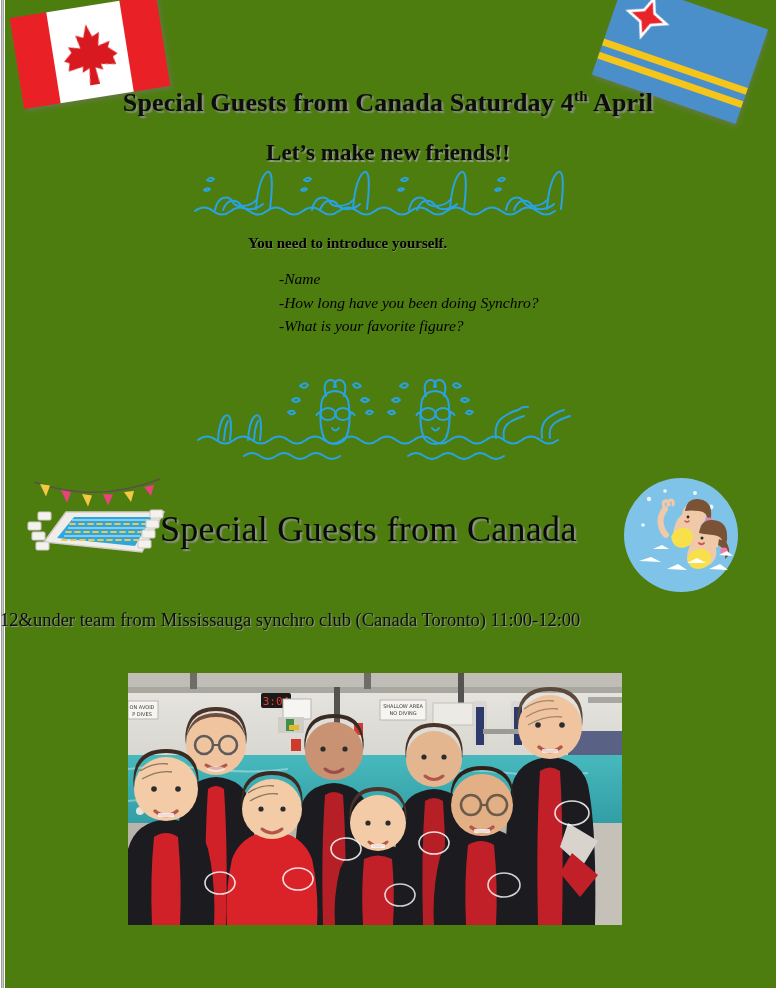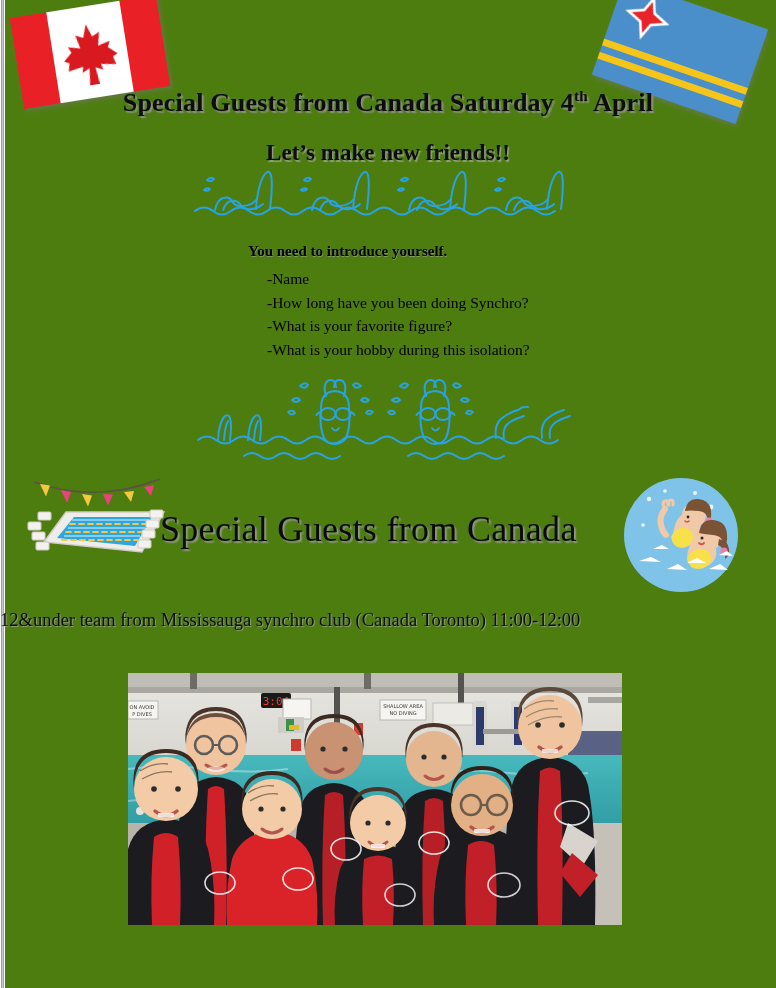--- a/index.html
+++ b/index.html
@@ -85,27 +85,28 @@
   .intro-block {
     position: absolute;
     left: 248px; top: 228px;
     width: 460px;
     font-size: 15.5px;
     line-height: 23px;
   }
   .intro-lead {
     font-weight: bold;
     font-size: 15px;
-    margin: 12px 0 4px 0;
+    margin: 4px 0 4px 0;
     text-shadow: 0.5px 0.5px 0.6px rgba(170,170,170,0.6);
   }
   .intro-list {
     list-style: none;
-    margin: 0;
+    margin: 12px;
     padding: 0 0 0 19px;
+    font-style: italic;
   }
   .intro-list li {
     font-size: 15.5px;
     line-height: 23.5px;
     white-space: nowrap;
   }
 
   .border-swimmers-2 {
     position: absolute;
     left: 196px; top: 372px;
@@ -232,21 +233,20 @@
       </g>
     </svg>
   </div>
 
   <div class="intro-block">
     <p class="intro-lead">You need to introduce yourself.</p>
     <ul class="intro-list">
       <li>-Name</li>
       <li>-How long have you been doing Synchro?</li>
       <li>-What is your favorite figure?</li>
-      <li>-What is your hobby during this isolation?</li>
     </ul>
   </div>
 
   <div class="border-swimmers-2">
     <svg viewBox="0 0 382 96" width="382" height="96">
       <g fill="none" stroke="#29a3e3" stroke-width="2" stroke-linecap="round" stroke-linejoin="round">
 
         <path d="M22,68 q1,-17 6,-23 q4,-4 6,1 q2,7 0,22"></path>
         <path d="M28,68 q1,-14 4,-19"></path>
         <path d="M52,68 q1,-17 6,-23 q4,-4 6,1 q2,7 0,22"></path>

